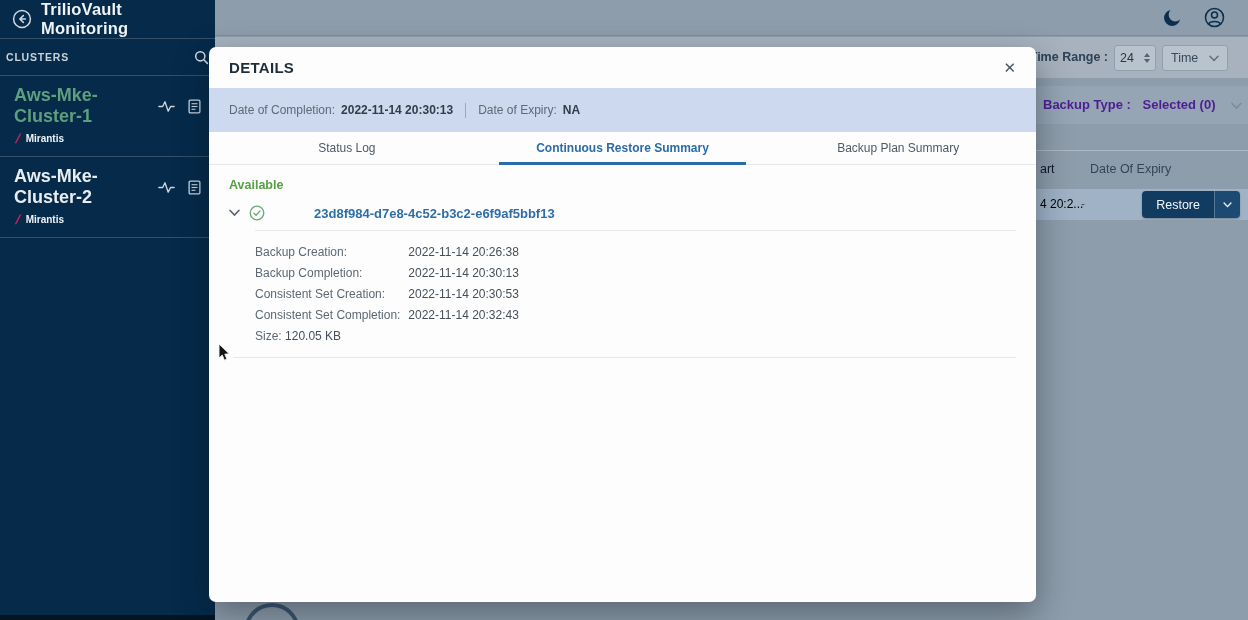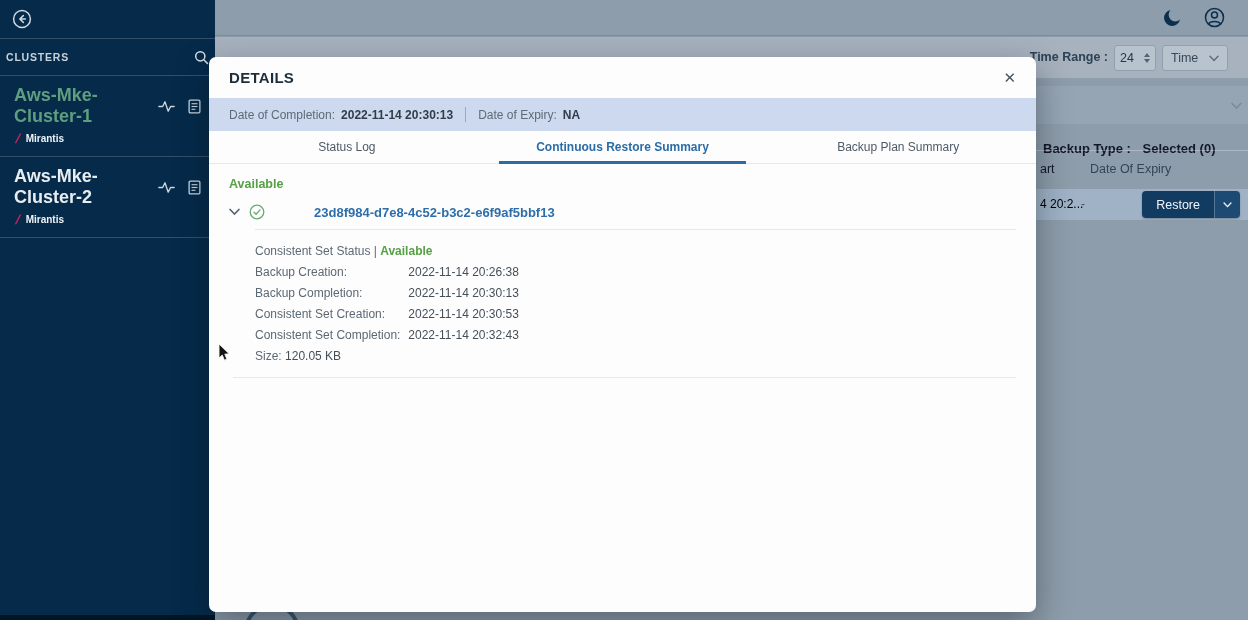--- a/index.html
+++ b/index.html
@@ -27,40 +27,40 @@
   .content { position:absolute; left:215px; top:0; width:1033px; height:620px; background:#8e9dab; }
   .topbar { position:absolute; left:0; top:0; width:100%; height:36px; background:#8e9dab; border-bottom:1px solid #7d8c9b; display:flex; align-items:center; justify-content:flex-end; gap:20px; padding-right:22px; }
   .filters-row { position:absolute; left:0; top:37px; width:100%; height:41px; background:#a7b2be; }
   .tr-label { position:absolute; right:140px; top:13px; font-size:12.5px; font-weight:bold; color:#2d4254; }
   .tr-num { position:absolute; right:92px; top:8px; width:42px; height:26px; background:#b9c3cd; border:1px solid #8fa0ae; border-radius:3px; display:flex; align-items:center; justify-content:space-between; padding:0 5px; font-size:12.5px; color:#22394c; }
   .spinner { display:flex; flex-direction:column; gap:2px; }
   .spin-up { width:0;height:0;border-left:3.5px solid transparent;border-right:3.5px solid transparent;border-bottom:4px solid #516475; }
   .spin-dn { width:0;height:0;border-left:3.5px solid transparent;border-right:3.5px solid transparent;border-top:4px solid #516475; }
   .tr-unit { position:absolute; right:20px; top:8px; width:66px; height:26px; background:#b9c3cd; border:1px solid #8fa0ae; border-radius:3px; display:flex; align-items:center; justify-content:space-between; padding:0 8px; font-size:12.5px; color:#35495a; }
   .backup-panel { position:absolute; left:0; top:86px; width:100%; height:38px; background:#96a5b4; }
-  .bp-text { position:absolute; left:828px; top:11px; font-size:13px; color:#0f172a; font-weight:bold;margin-top:44px; }
+  .bp-text { position:absolute; left:828px; top:11px; font-size:13px; color:#4c1d95; font-weight:bold; }
   .bp-value { font-weight:bold; margin-left:8px; }
   .table-top-line { position:absolute; left:0; top:150px; width:100%; height:1px; background:rgba(255,255,255,.28); }
   .th-start { position:absolute; left:825px; top:162px; font-size:12.5px; color:#0f172a; }
   .th-expiry { position:absolute; left:875px; top:162px; font-size:12.5px; color:#31465a; }
   .data-row { position:absolute; left:0; top:189px; width:100%; height:31px; background:#9fb2c6; }
   .dr-start { position:absolute; left:825px; top:8px; font-size:12px; color:#40536
 5; }
   .dr-expiry { position:absolute; left:866px; top:8px; font-size:12px; color:#405365; }
   .restore-btn { position:absolute; right:8px; top:-3px; height:27px; display:flex; border-radius:4px; overflow:hidden; cursor:pointer; box-shadow:0 1px 2px rgba(0,0,0,.25); }
   .restore-main { background:#113b61; color:#f2f6fa; font-size:12.5px; display:flex; align-items:center; padding:0 14px; }
   .restore-caret { background:#1d4a72; width:26px; display:flex; align-items:center; justify-content:center; border-left:1px solid rgba(255,255,255,.25); }
   .gauge-arc { position:absolute; left:29px; top:603px; width:56px; height:56px; border:4px solid #3a5570; border-radius:50%; }
 
   
-  .modal { position:absolute; left:209px; top:57px; width:827px; height:555px; background:#fdfdfe; border-radius:7px; box-shadow:0 12px 34px rgba(10,20,30,.4); z-index:10; display:flex; flex-direction:column; }
+  .modal { position:absolute; left:209px; top:47px; width:827px; height:555px; background:#fdfdfe; border-radius:7px; box-shadow:0 12px 34px rgba(10,20,30,.4); z-index:10; display:flex; flex-direction:column; }
   .m-header { height:41px; display:flex; align-items:center; justify-content:space-between; padding:0 20px; }
   .m-title { font-size:15px; font-weight:bold; color:#1d2d3a; letter-spacing:.3px; }
   .m-close { font-size:15px; color:#4a5560; cursor:pointer; line-height:1; }
-  .m-infobar { height:33px; background:#ccd9ef; display:flex; align-items:center; padding:0 20px; font-size:12px; }
+  .m-infobar { height:44px; background:#ccd9ef; display:flex; align-items:center; padding:0 20px; font-size:12px; }
   .ib-label { color:#5d6a77; }
   .ib-value { color:#313d49; font-weight:bold; margin-left:6px; }
   .ib-sep { width:1px; height:15px; background:#9aa8c4; margin:0 12px; }
   .m-tabs { height:33px; display:flex; border-bottom:1px solid #e6e9ec; }
   .tab { flex:1; display:flex; align-items:center; justify-content:center; font-size:12px; color:#4d5a66; cursor:pointer; position:relative; }
   .tab.active { color:#2a6ca6; font-weight:bold; }
   .tab.active::after { content:""; position:absolute; left:14px; right:14px; bottom:-1px; height:3px; background:#2a6ca6; }
   .m-body { flex:1; padding:13px 20px; }
   .avail { color:#55a044; font-size:12.5px; font-weight:bold; margin-bottom:13px; }
   .entry-row { display:flex; align-items:center; gap:9px; }
@@ -78,20 +78,21 @@
 <body>
 
 <div class="sidebar">
   <div class="sb-header">
     <span style="display:flex;">
       <svg width="20" height="20" viewBox="0 0 20 20">
           <circle cx="10" cy="10" r="8.4" fill="none" stroke="#cfd9e0" stroke-width="1.5"></circle>
           <path d="M11.3 6.6 L7.8 10 L11.3 13.4 M7.8 10 H13.4" fill="none" stroke="#cfd9e0" stroke-width="1.5" stroke-linecap="round" stroke-linejoin="round"></path>
         </svg>
     </span>
+    <span class="sb-title">TrilioVault Monitoring</span>
   </div>
   <div class="sb-div"></div>
   <div class="sb-clusters">
     <span class="sb-clusters-label">CLUSTERS</span>
     <span style="display:flex;">
       <svg width="15" height="15" viewBox="0 0 15 15">
           <circle cx="6.3" cy="6.3" r="4.6" fill="none" stroke="#d7dfe5" stroke-width="1.5"></circle>
           <line x1="9.8" y1="9.8" x2="13.4" y2="13.4" stroke="#d7dfe5" stroke-width="1.5" stroke-linecap="round"></line>
         </svg>
     </span>
@@ -240,25 +241,20 @@
         </svg>
       <svg width="16" height="16" viewBox="0 0 16 16">
           <circle cx="8" cy="8" r="6.8" fill="none" stroke="#6aaa74" stroke-width="1.3"></circle>
           <path d="M5 8.3 L7.1 10.3 L11 5.9" fill="none" stroke="#6aaa74" stroke-width="1.3" stroke-linecap="round" stroke-linejoin="round"></path>
         </svg>
       <span class="uuid">23d8f984-d7e8-4c52-b3c2-e6f9af5bbf13</span>
     </div>
     <div class="sep1"></div>
     <div class="details">
       <div class="line">
-        <span>Consistent Set Status</span>
-        <span>|</span>
-        <span class="status-avail">Available</span>
-      </div>
-      <div class="line">
         <span class="d-label">Backup Creation:</span>
         <span class="d-value">2022-11-14 20:26:38</span>
       </div>
       <div class="line">
         <span class="d-label">Backup Completion:</span>
         <span class="d-value">2022-11-14 20:30:13</span>
       </div>
       <div class="line">
         <span class="d-label">Consistent Set Creation:</span>
         <span class="d-value">2022-11-14 20:30:53</span>

